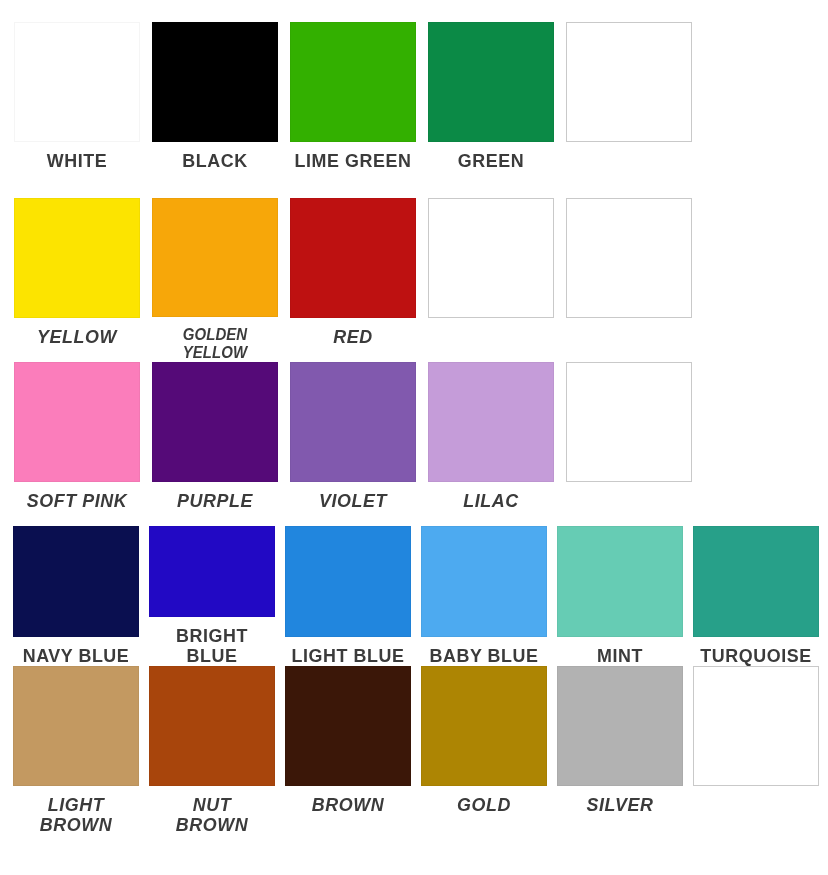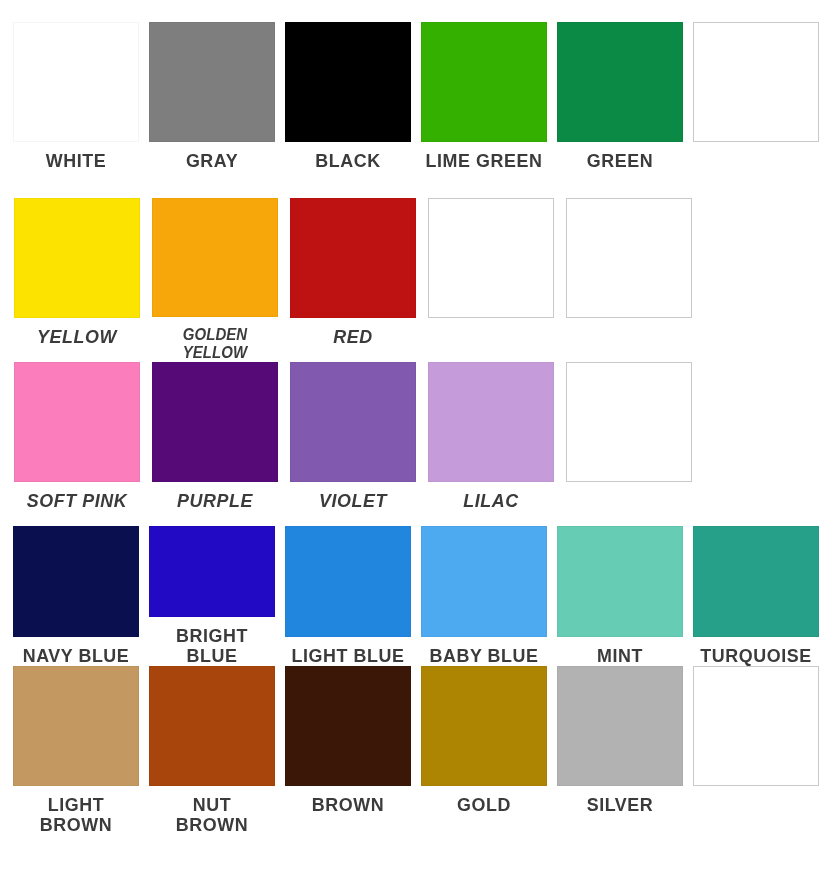--- a/index.html
+++ b/index.html
@@ -24,21 +24,21 @@
   .color-row {
     display: flex;
     flex-direction: row;
     width: 100%;
   }
 
   .color-row.r1 { height: 176px; }
   .color-row.r2 { height: 164px; font-style: italic; }
   .color-row.r3 { height: 164px; font-style: italic; }
   .color-row.r4 { height: 140px; }
-  .color-row.r5 { height: 175px; }
+  .color-row.r5 { height: 175px; font-style: italic; }
 
   .swatch-cell {
     width: 138px;
     display: flex;
     flex-direction: column;
     align-items: center;
   }
 
   .swatch-box {
     width: 126px;
@@ -76,24 +76,20 @@
 </head>
 <body>
 
 <div id="chart-root">
     <div class="color-row r1">
       <div class="swatch-cell">
         <div class="swatch-box filled" style="background: rgb(255, 255, 255);"></div>
         <div class="swatch-label">WHITE</div>
       </div>
       <div class="swatch-cell">
-        <div class="swatch-box filled" style="background: rgb(126, 126, 126);"></div>
-        <div class="swatch-label">GRAY</div>
-      </div>
-      <div class="swatch-cell">
         <div class="swatch-box filled" style="background: rgb(0, 0, 0);"></div>
         <div class="swatch-label">BLACK</div>
       </div>
       <div class="swatch-cell">
         <div class="swatch-box filled" style="background: rgb(51, 176, 0);"></div>
         <div class="swatch-label">LIME GREEN</div>
       </div>
       <div class="swatch-cell">
         <div class="swatch-box filled" style="background: rgb(11, 138, 70);"></div>
         <div class="swatch-label">GREEN</div>

